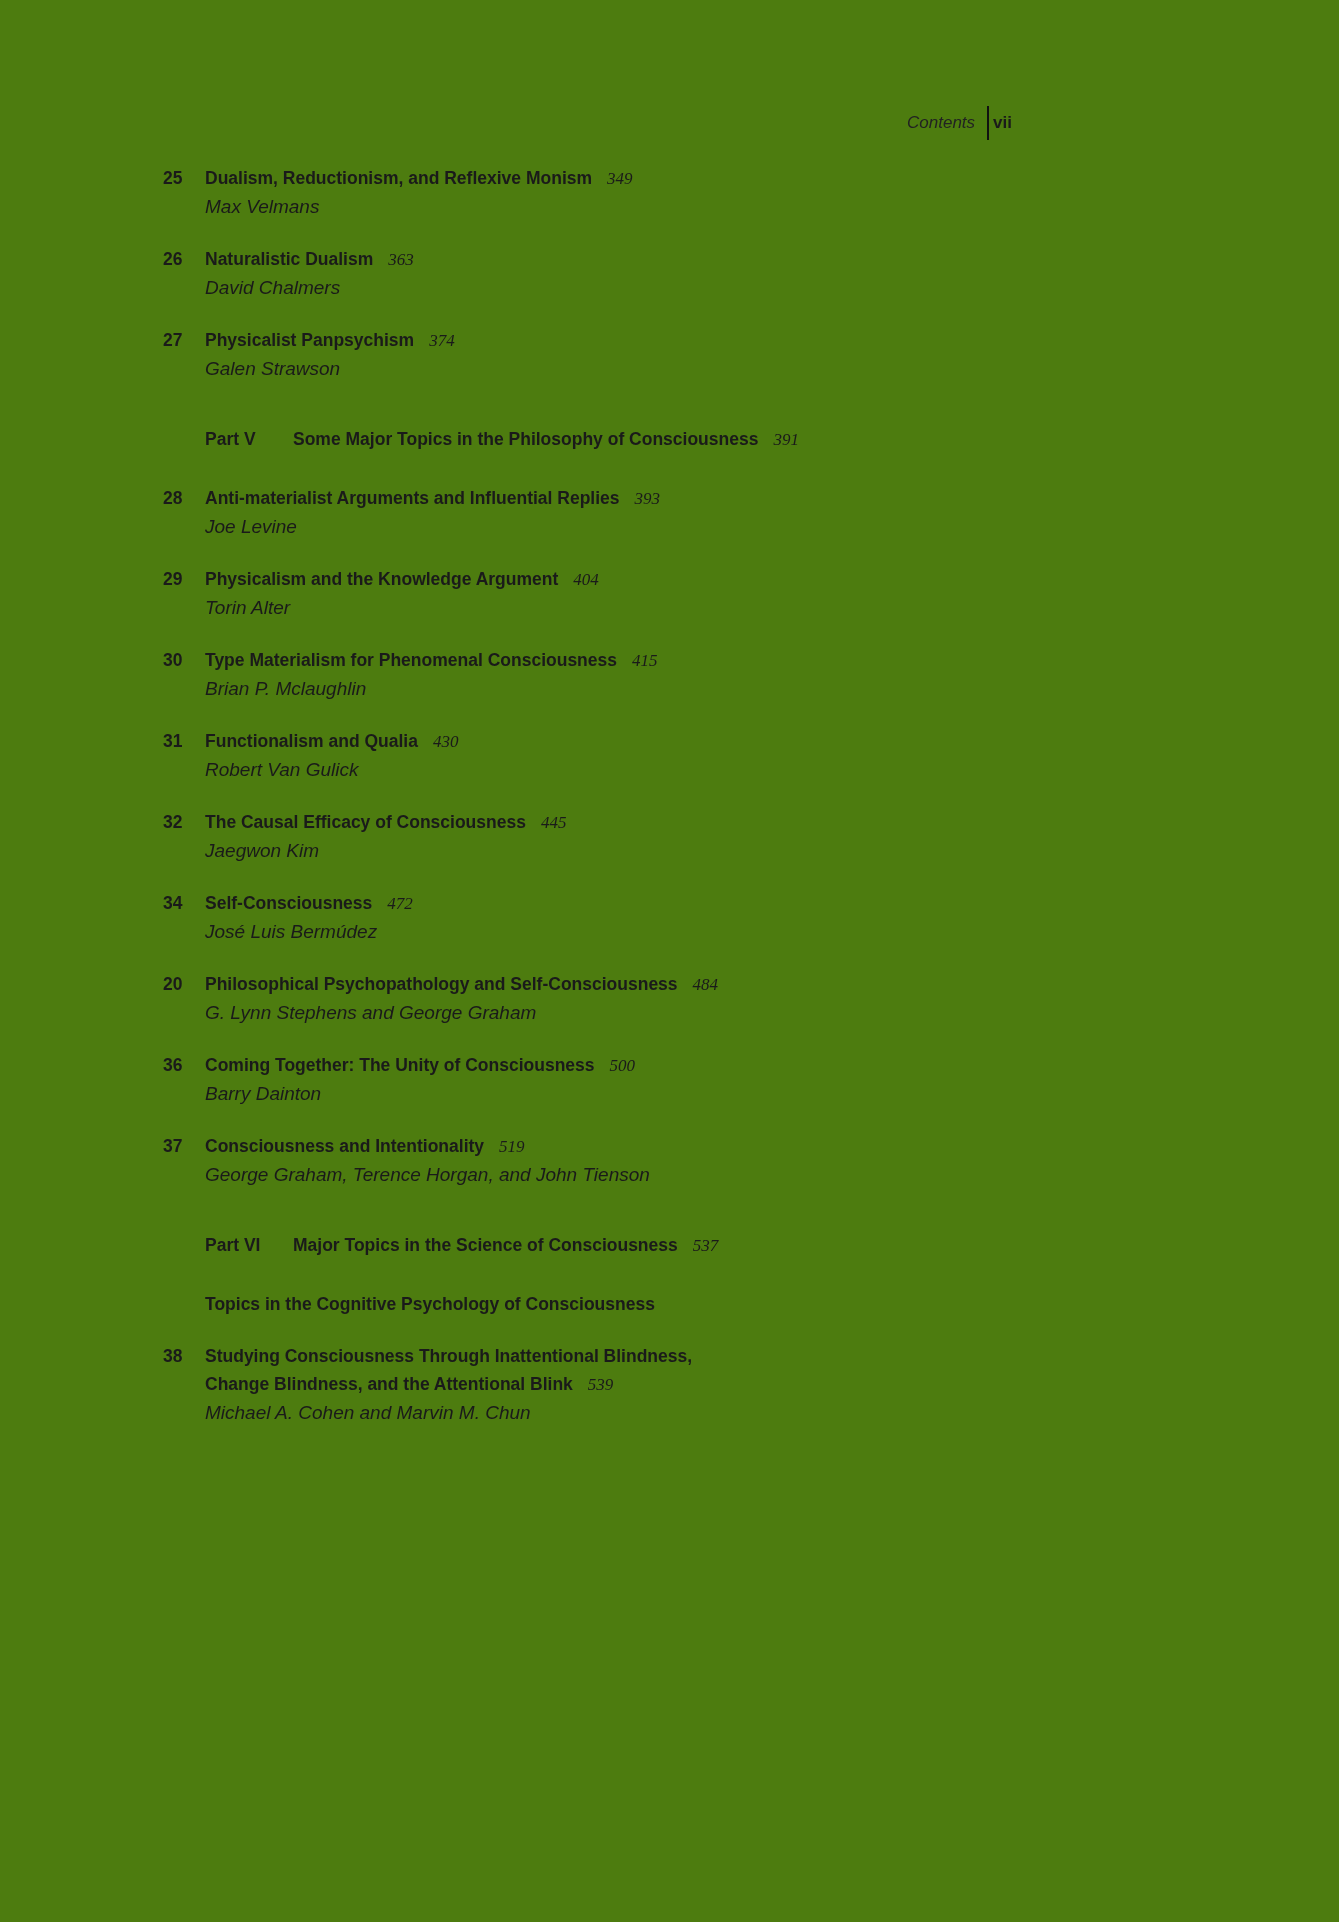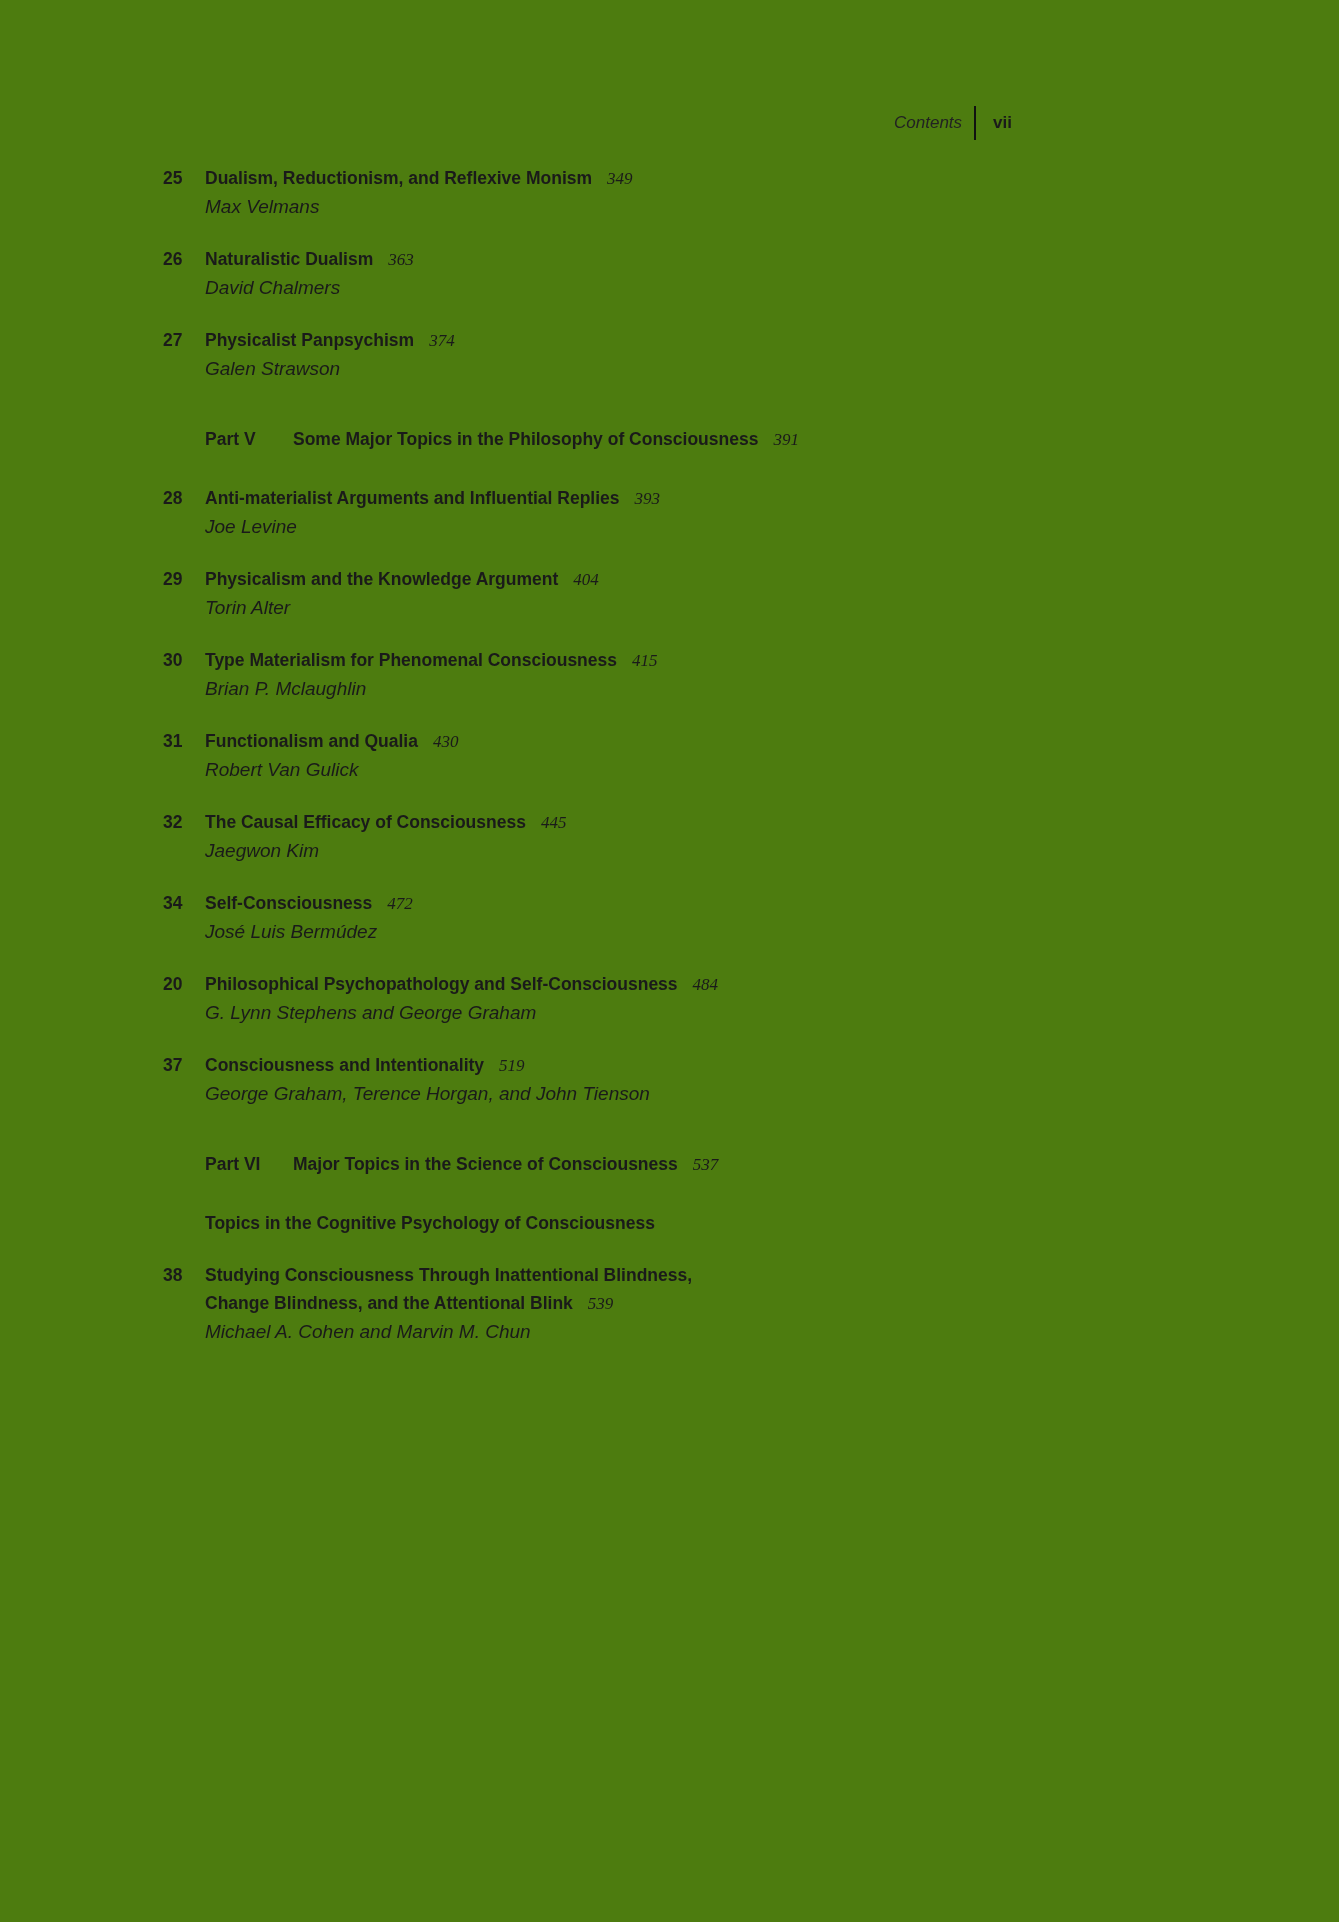--- a/index.html
+++ b/index.html
@@ -30,21 +30,21 @@
     padding-right: 12px;
   }
   .header-divider {
     width: 2px;
     height: 34px;
     background: #111111;
   }
   .folio {
     font-weight: bold;
     font-size: 17px;
-    padding-left: 17px;
+    padding-left: 4px;
   }
   .content {
     position: absolute;
     top: 164px;
     left: 155px;
     width: 920px;
     margin-left: 8px;
   }
   .entry { margin-bottom: 24px; }
   .chapter { display: flex; }
@@ -172,20 +172,27 @@
         </div>
       </div>
       <div class="entry chapter">
         <div class="num">20</div>
         <div class="body">
           <div class="title-line"><span class="title">Philosophical Psychopathology and Self-Consciousness</span><span class="page-num">484</span></div>
           <div class="authors">G. Lynn Stephens and George Graham</div>
         </div>
       </div>
       <div class="entry chapter">
+        <div class="num">36</div>
+        <div class="body">
+          <div class="title-line"><span class="title">Coming Together: The Unity of Consciousness</span><span class="page-num">500</span></div>
+          <div class="authors">Barry Dainton</div>
+        </div>
+      </div>
+      <div class="entry chapter">
         <div class="num">37</div>
         <div class="body">
           <div class="title-line"><span class="title">Consciousness and Intentionality</span><span class="page-num">519</span></div>
           <div class="authors">George Graham, Terence Horgan, and John Tienson</div>
         </div>
       </div>
       <div class="entry part"><span class="part-label">Part VI</span><span class="title">Major Topics in the Science of Consciousness</span><span class="page-num">537</span></div>
       <div class="entry section"><span class="title">Topics in the Cognitive Psychology of Consciousness</span></div>
       <div class="entry chapter">
         <div class="num">38</div>

